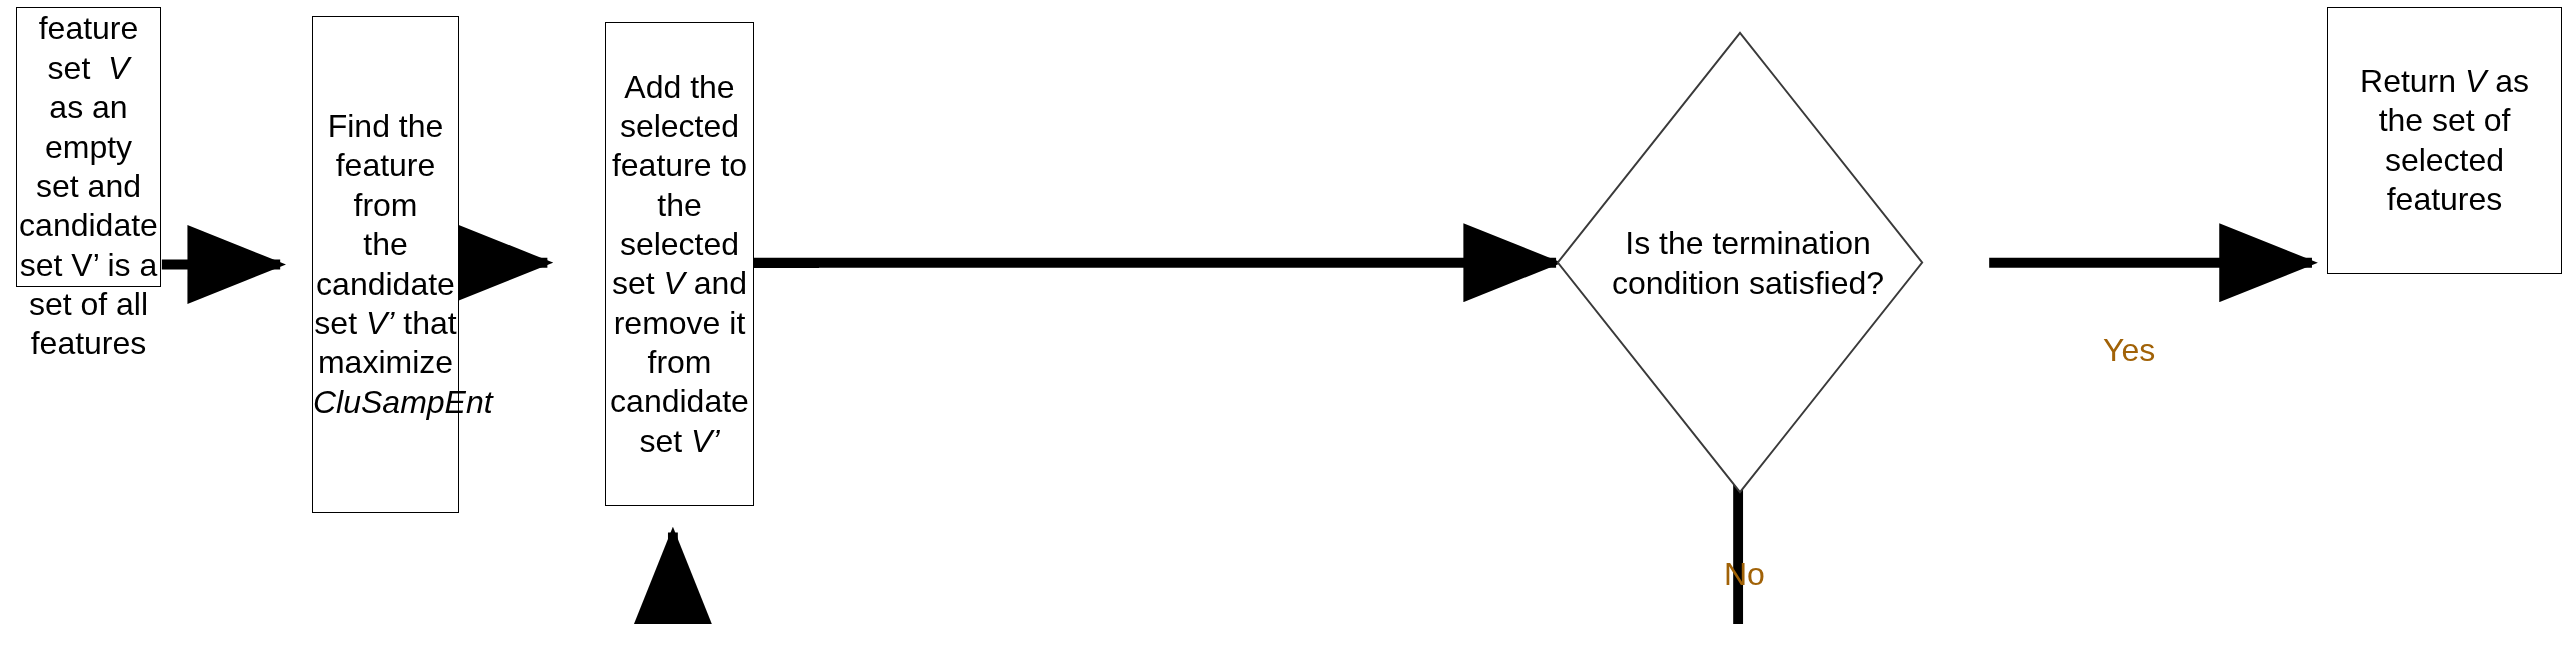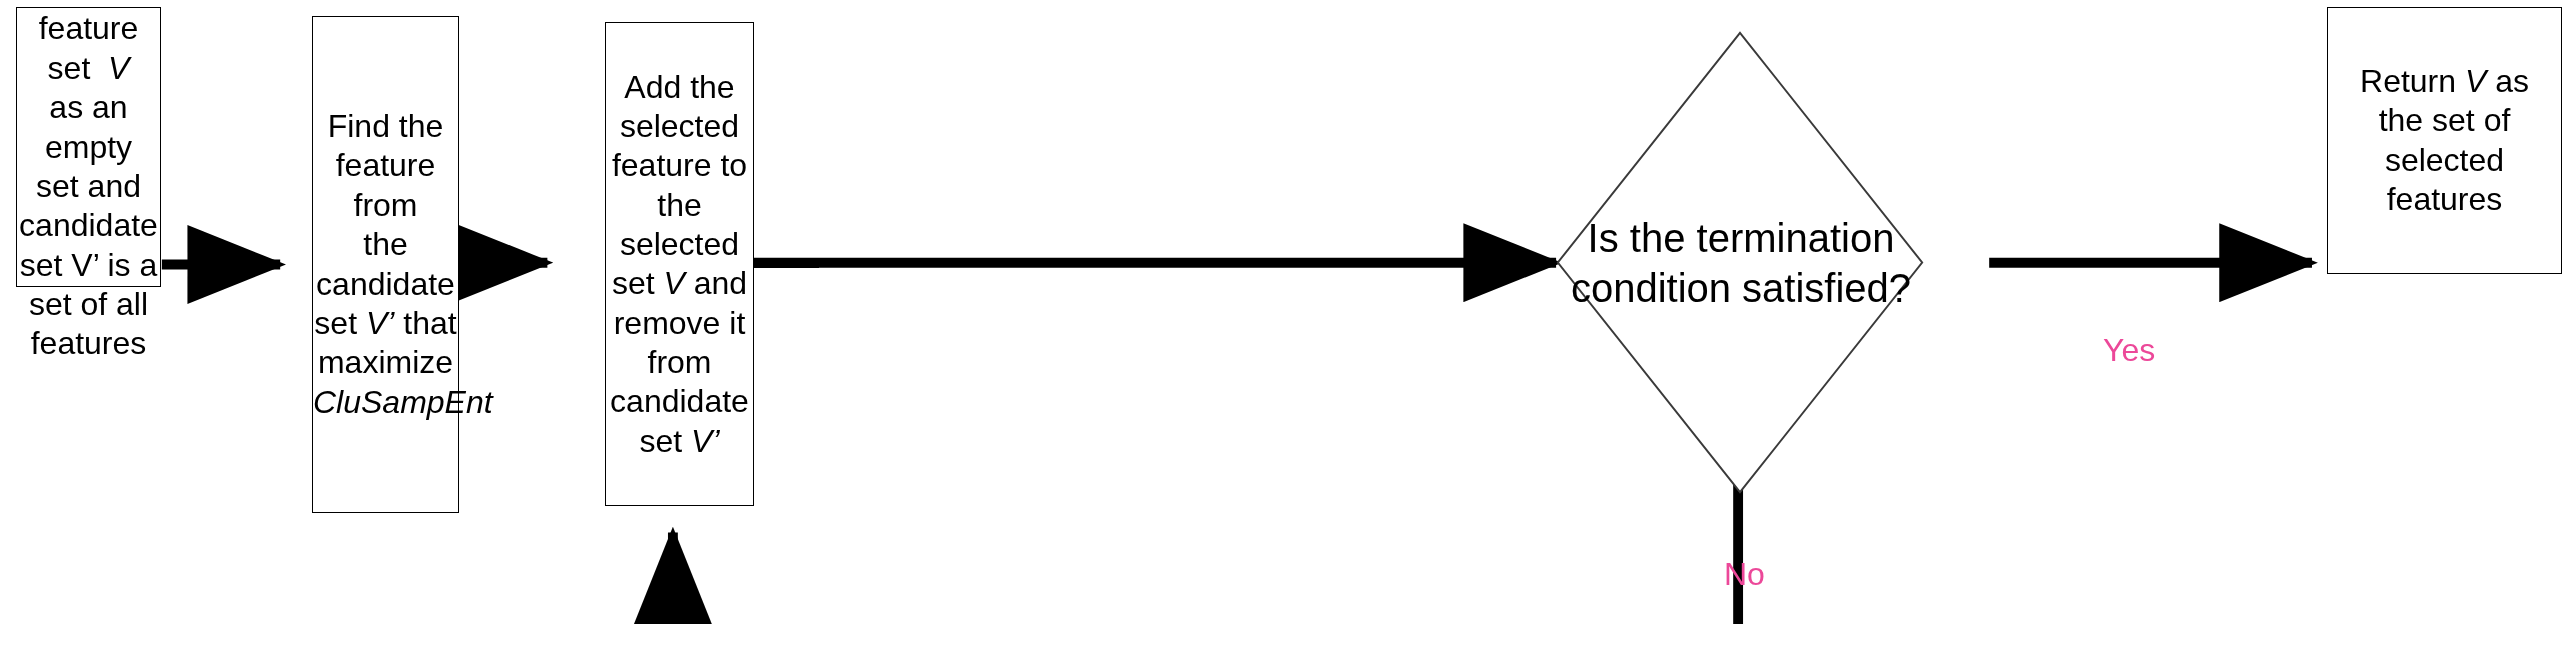--- a/index.html
+++ b/index.html
@@ -40,37 +40,37 @@
   }
   
   .decision {
     position: absolute;
   }
   .decision svg {
     display: block;
   }
   .decision-label {
     position: absolute;
-    left: 1px;
+    left: 8px;
     top: 0;
     width: 100%;
     height: 100%;
     display: flex;
     align-items: center;
     justify-content: center;
     text-align: center;
-    font-size: 40px;
+    font-size: 32px;
     line-height: 1.25;
     color: #000000;
     white-space: pre-line;
   }
   .edge-label {
     position: absolute;
     font-size: 32px;
-    color: #ec4899;
+    color: #a16207;
     white-space: nowrap;
   }
   .connector {
     position: absolute;
     left: 0;
     top: 0;
     width: 2576px;
     height: 668px;
     pointer-events: none;
   }

